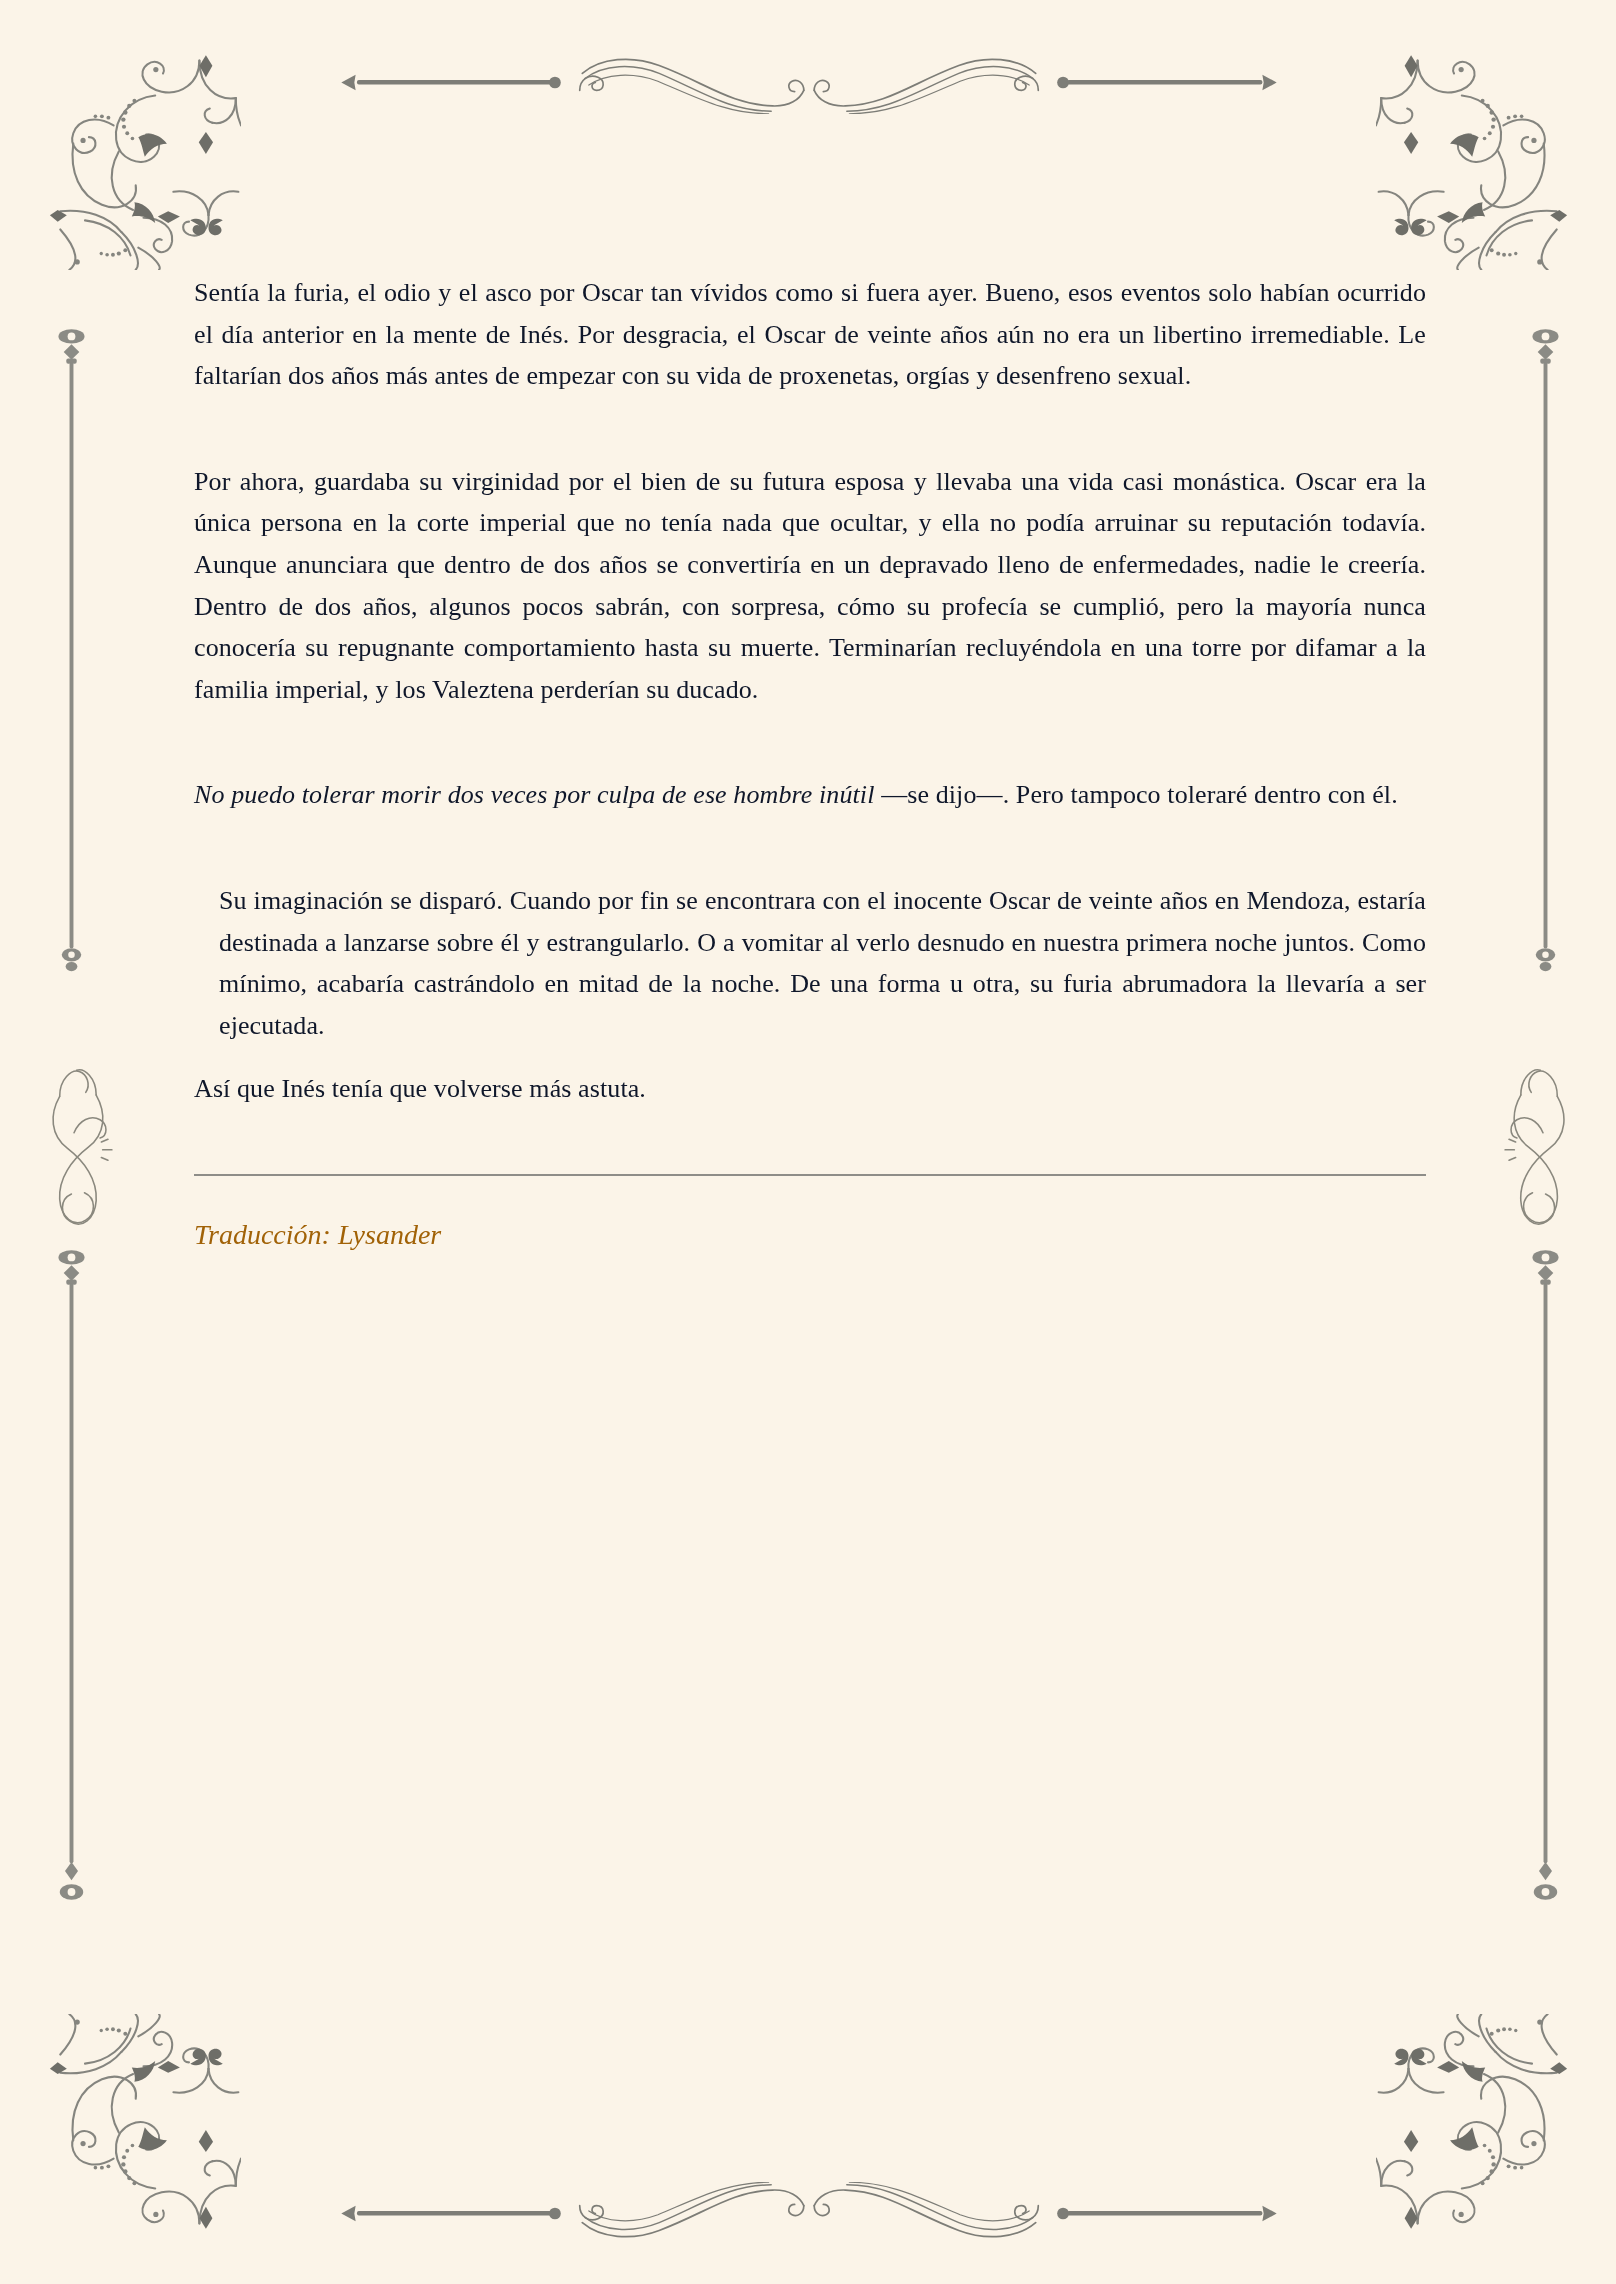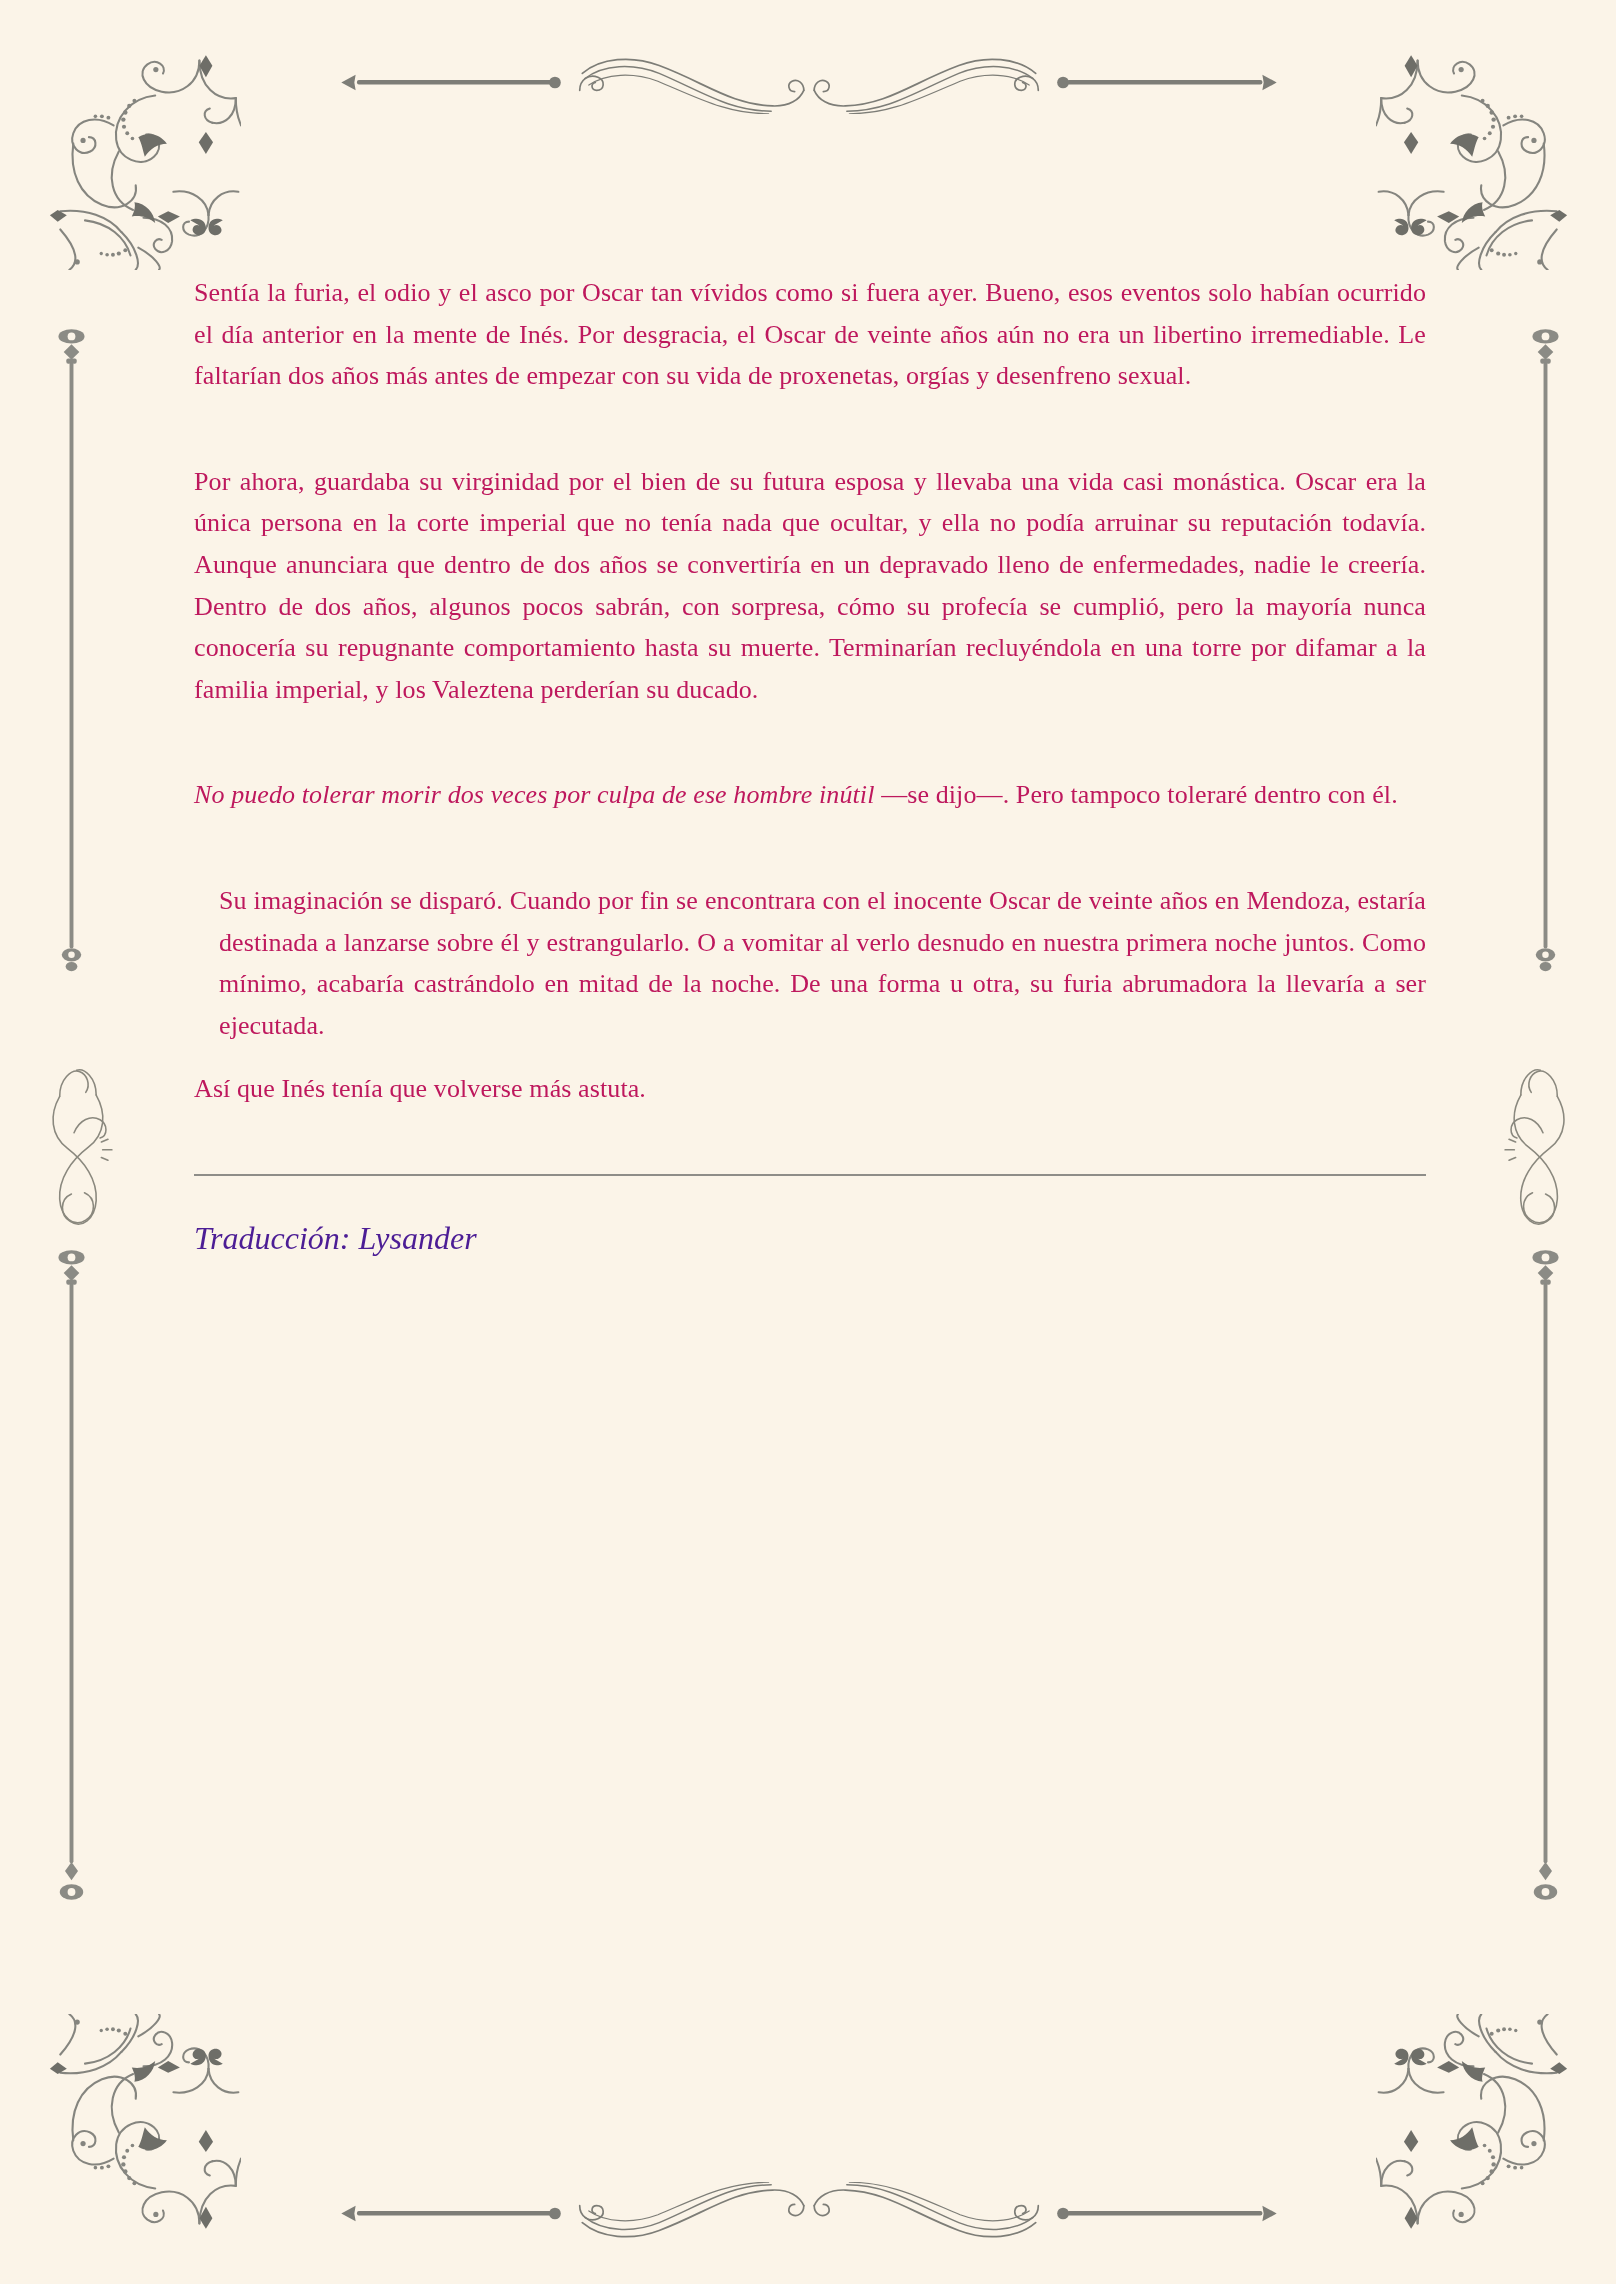--- a/index.html
+++ b/index.html
@@ -45,44 +45,44 @@
     position: absolute;
     left: 194px;
     top: 272px;
     width: 1232px;
   }
 
   p.para {
     margin: 0 0 64px 0;
     font-size: 26px;
     line-height: 1.6;
-    color: #be185d;
+    color: #0f172a;
     text-align: justify;
     text-justify: inter-word;
     letter-spacing: 0.1px;
   }
 
   p.para:last-of-type { margin-bottom: 0; }
 
   p.tight { margin-bottom: 22px; margin-left: 25px; }
 
   .em { }
 
   hr.rule {
     border: none;
     border-top: 2.6px solid #8e8d88;
     margin: 43px 0 0 0;
     width: 100%;
   }
 
   .credit {
     margin: 38px 0 0 0;
-    font-size: 32px;
+    font-size: 28px;
     font-style: italic;
-    color: #4c1d95;
+    color: #a16207;
     line-height: 1.5;
   }
 </style>
 </head>
 <body>
 
 <div class="page">
 
   <svg class="ornament corner-tl" width="195" height="215" viewBox="0 0 300 330" fill="none">
     <g stroke="#85857f" stroke-width="3.2" fill="none" stroke-linecap="round">

